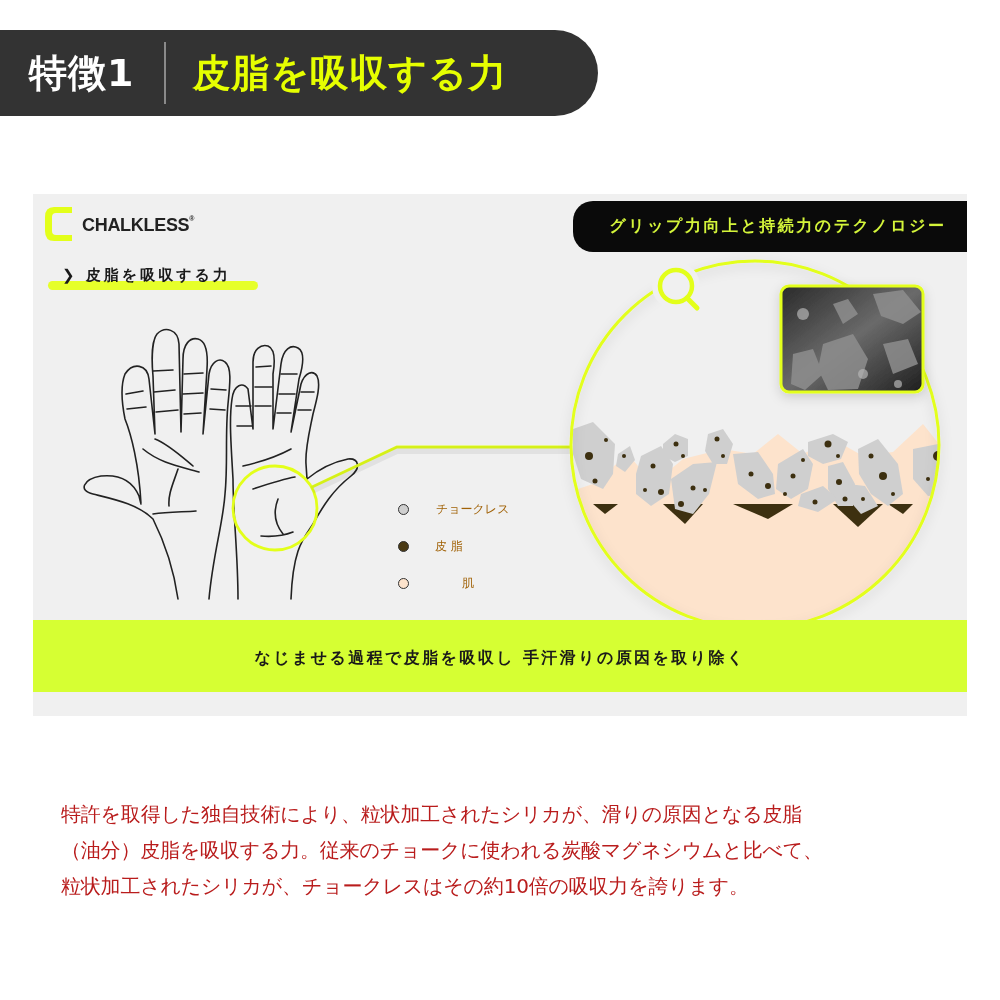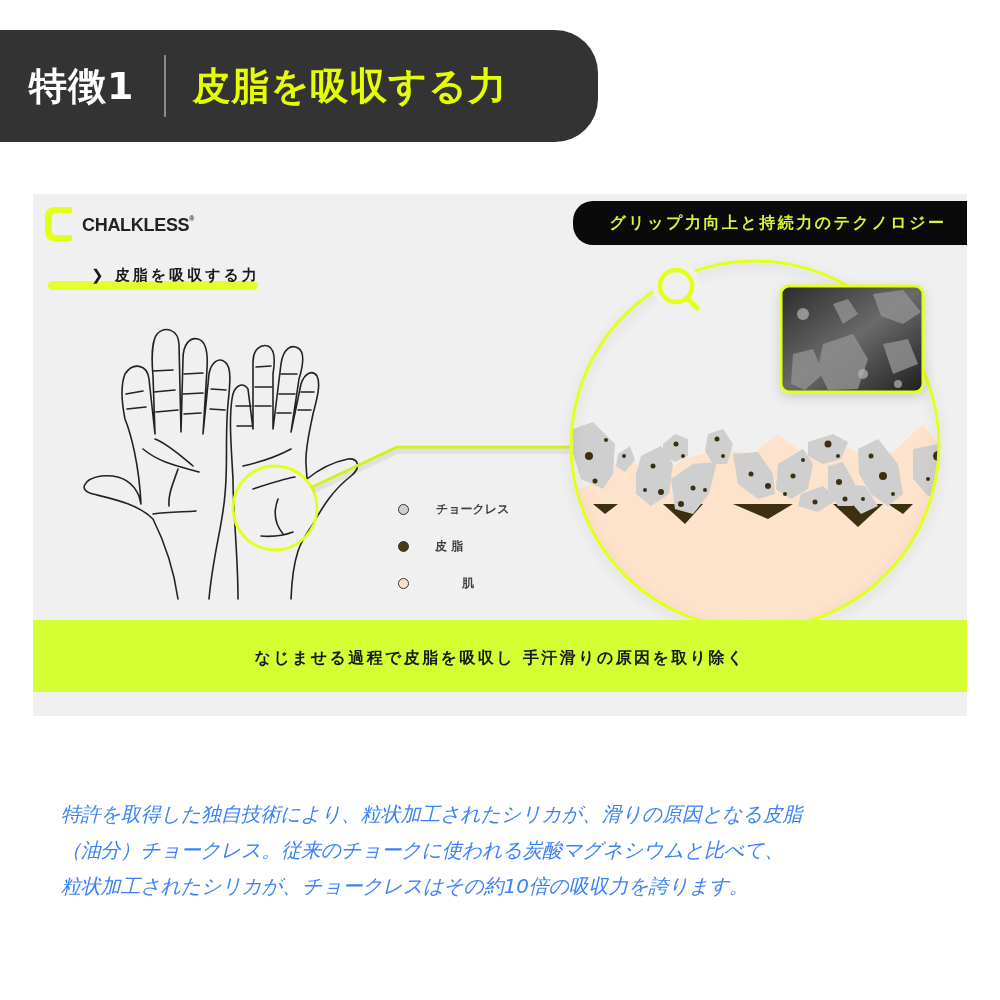--- a/index.html
+++ b/index.html
@@ -1,38 +1,38 @@
 <!DOCTYPE html>
 <html><head>
 <meta charset="utf-8">
 <style>
   html,body{margin:0;padding:0;background:#ffffff;}
   body{width:1000px;height:1000px;position:relative;overflow:hidden;font-family:"DejaVu Sans","Liberation Sans",sans-serif;}
-  .title-bar{position:absolute;left:0;top:30px;width:598px;height:112px;background:#333333;border-radius:0 43px 43px 0;display:flex;align-items:center;}
+  .title-bar{position:absolute;left:0;top:30px;width:598px;height:86px;background:#333333;border-radius:0 43px 43px 0;display:flex;align-items:center;}
   .title-num{color:#ffffff;font-weight:bold;font-size:38px;margin-left:29px;letter-spacing:1px;}
   .title-div{width:2px;height:62px;background:#8a8a8a;margin:0 26px 0 30px;}
   .title-main{color:#e6ff00;font-weight:bold;font-size:38px;letter-spacing:1px;}
   .panel{position:absolute;left:33px;top:194px;width:934px;height:522px;background:#f0f0f0;overflow:hidden;}
   .logo{position:absolute;left:9px;top:11px;width:170px;height:40px;}
   .logo-c{position:absolute;left:0;top:0;width:32px;height:38px;}
   .logo-text{position:absolute;left:40px;top:10px;font-family:"Liberation Sans",sans-serif;font-weight:bold;font-size:18px;color:#222;letter-spacing:-0.3px;}
   .logo-reg{font-size:7px;vertical-align:top;}
   .section-label{position:absolute;left:15px;top:70px;height:24px;}
   .section-hl{position:absolute;left:0;top:17px;width:210px;height:9px;background:#e6ff2a;border-radius:5px;}
-  .section-text{position:absolute;left:14px;top:2px;white-space:nowrap;font-size:15px;font-weight:bold;color:#1a1a1a;letter-spacing:3px;margin-left:29px;}
-  .tech-pill{position:absolute;left:540px;top:7px;width:410px;height:44px;background:#0a0a0a;border-radius:20px 0 0 20px;display:flex;align-items:center;justify-content:center;}
+  .section-text{position:absolute;left:14px;top:2px;white-space:nowrap;font-size:15px;font-weight:bold;color:#1a1a1a;letter-spacing:3px;}
+  .tech-pill{position:absolute;left:540px;top:7px;width:410px;height:51px;background:#0a0a0a;border-radius:20px 0 0 20px;display:flex;align-items:center;justify-content:center;}
   .tech-pill span{color:#d4f53a;font-weight:bold;font-size:16px;letter-spacing:2.5px;}
   svg.art{position:absolute;left:0;top:0;}
   .legend{position:absolute;left:365px;top:300px;}
   .legend-item{position:absolute;left:0;display:flex;align-items:center;width:110px;}
   .legend-dot{width:11px;height:11px;border-radius:50%;border:1.5px solid #333;box-sizing:border-box;}
-  .legend-text{position:absolute;left:38px;font-size:12px;font-weight:bold;color:#404040;white-space:nowrap;}
+  .legend-text{position:absolute;left:38px;font-size:12px;font-weight:normal;color:#a16207;white-space:nowrap;}
   .banner{position:absolute;left:0;top:426px;width:934px;height:72px;background:#d6ff33;display:flex;align-items:center;justify-content:center;}
   .banner span{font-size:16px;font-weight:bold;color:#1a1a1a;letter-spacing:2.4px;margin-top:4px;}
-  .body-text{position:absolute;left:61px;top:796px;width:890px;font-size:20px;line-height:36px;color:#3b82f6;letter-spacing:-0.2px;font-style:italic;}
+  .body-text{position:absolute;left:61px;top:796px;width:890px;font-size:20px;line-height:36px;color:#b91c1c;letter-spacing:-0.2px;}
   .body-text p{margin:0;white-space:nowrap;}
 </style>
 </head>
 <body>
 
 <div class="title-bar">
   <span class="title-num">特徴1</span>
   <span class="title-div"></span>
   <span class="title-main">皮脂を吸収する力</span>
 </div>
@@ -189,15 +189,15 @@
     </div>
   </div>
 
   <div class="banner">
     <span>なじませる過程で皮脂を吸収し 手汗滑りの原因を取り除く</span>
   </div>
 </div>
 
 <div class="body-text">
   <p>特許を取得した独自技術により、粒状加工されたシリカが、滑りの原因となる皮脂</p>
-  <p>（油分）チョークレス。従来のチョークに使われる炭酸マグネシウムと比べて、</p>
+  <p>（油分）皮脂を吸収する力。従来のチョークに使われる炭酸マグネシウムと比べて、</p>
   <p>粒状加工されたシリカが、チョークレスはその約10倍の吸収力を誇ります。</p>
 </div>
 
 </body></html>

